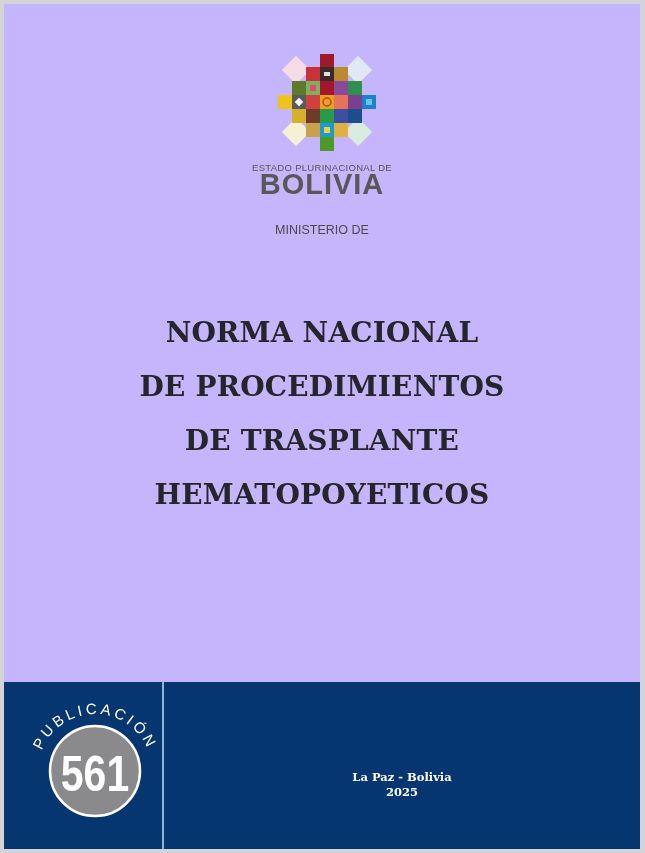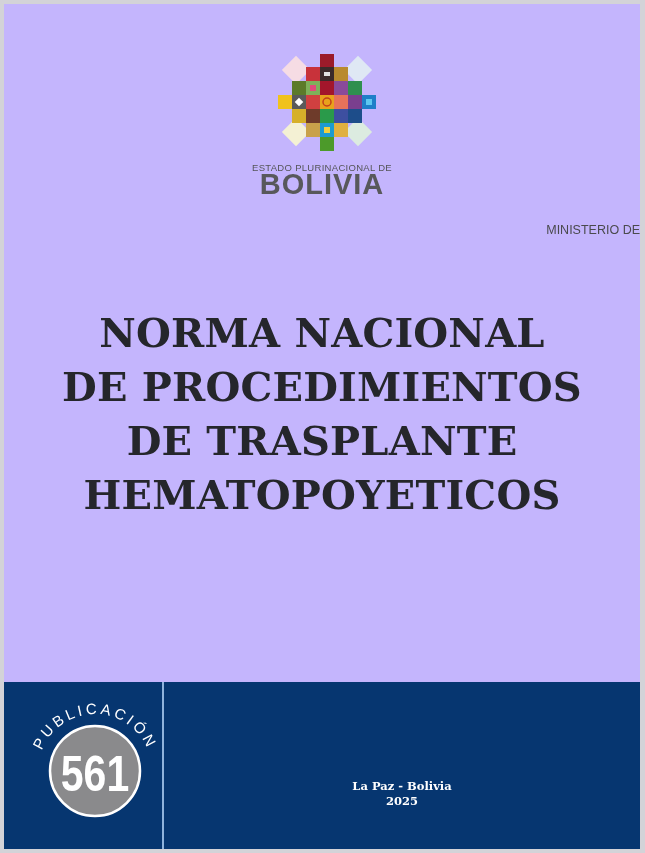--- a/index.html
+++ b/index.html
@@ -38,33 +38,33 @@
     font-family: Liberation Sans, sans-serif;
     font-weight: bold;
     font-size: 29px;
     letter-spacing: 1px;
     color: #58585b;
   }
   .ministry {
     position: absolute;
     left: 0; width: 636px;
     top: 219px;
-    text-align: right;
+    text-align: center;
     font-size: 12.5px;
     line-height: 15px;
     color: #4a4a4d;
   }
   .title {
     position: absolute;
     left: 0; width: 636px;
     top: 302px;
     text-align: center;
     font-family: "DejaVu Serif", serif;
     font-weight: bold;
-    font-size: 40px;
+    font-size: 28px;
     line-height: 54px;
     color: #25262b;
     letter-spacing: 0.2px;
   }
   .title div { white-space: nowrap; }
   .band {
     position: absolute;
     left: 0; top: 678px;
     width: 636px; height: 167px;
     background: #063670;
@@ -94,21 +94,20 @@
   .place {
     position: absolute;
     left: 160px; width: 476px;
     top: 88px;
     text-align: center;
     font-family: "DejaVu Serif", serif;
     font-weight: bold;
     font-size: 11.5px;
     line-height: 15px;
     color: #ffffff;
-    margin-top: 9px;
   }
 </style>
 </head>
 <body>
 
 <div class="page">
 
   <div class="emblem">
     <svg width="110" height="106" viewBox="0 0 110 106">
 

